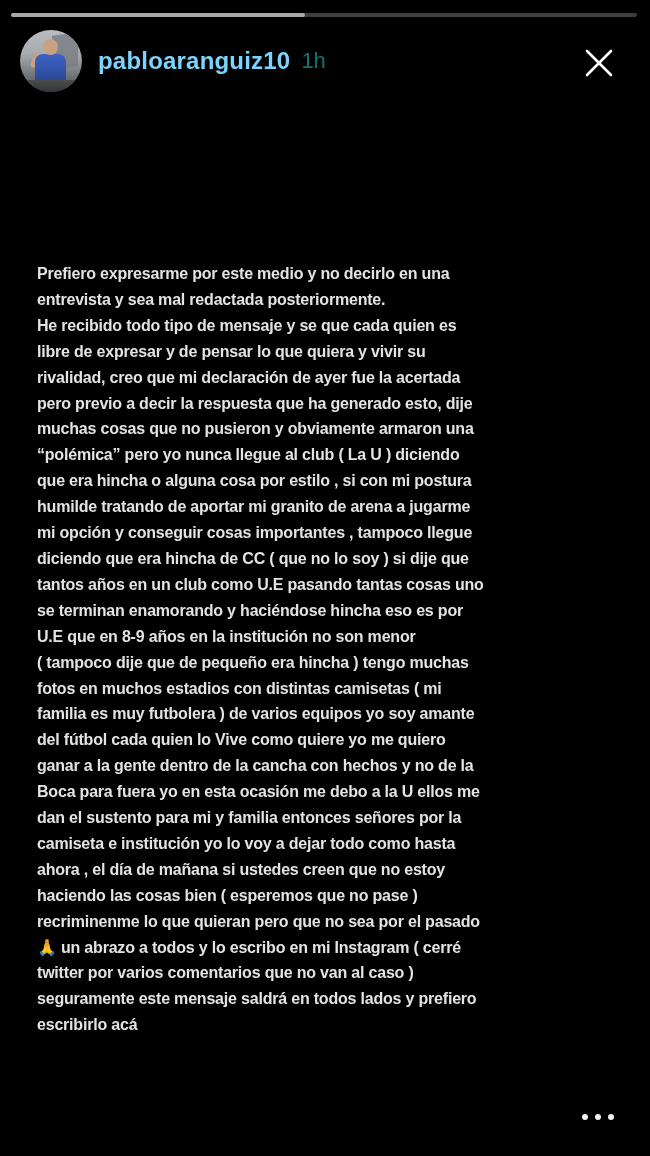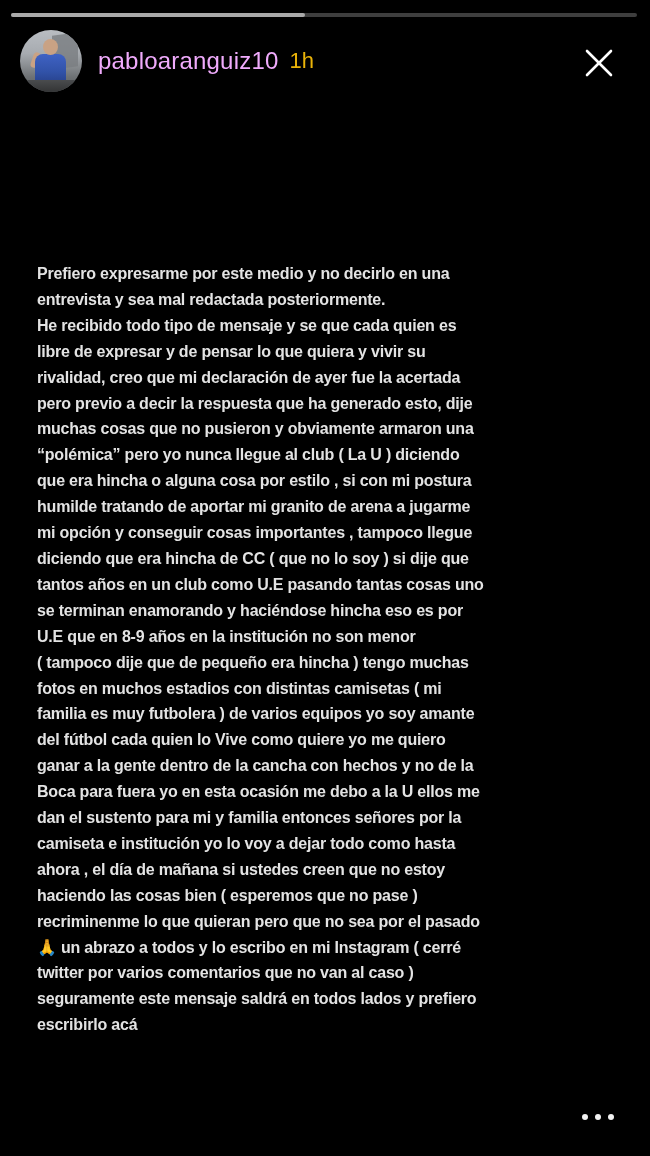--- a/index.html
+++ b/index.html
@@ -54,27 +54,27 @@
     position: absolute; left: 12px; top: 22px;
     width: 7px; height: 16px; border-radius: 4px;
     background: #c9a284; transform: rotate(18deg);
   }
   .avatar .ground {
     position: absolute; left: 0; bottom: 0; width: 100%; height: 12px;
     background: linear-gradient(180deg, #4a4c4e, #333435);
   }
   .username {
     margin-left: 16px;
-    color: #f0abfc; font-weight: 400;
+    color: #7dd3fc; font-weight: 700;
     font-size: 24px; letter-spacing: 0.2px;
     line-height: 62px; white-space: nowrap;
   }
   .timestamp {
     margin-left: 11px;
-    color: #eab308; font-weight: 400;
+    color: #0f766e; font-weight: 400;
     font-size: 22px; line-height: 62px;
   }
 
   
   .close-btn {
     position: absolute; left: 578px; top: 42px;
     width: 42px; height: 42px;
     display: flex; align-items: center; justify-content: center;
     cursor: pointer; background: transparent; border: 0; padding: 0;
   }

